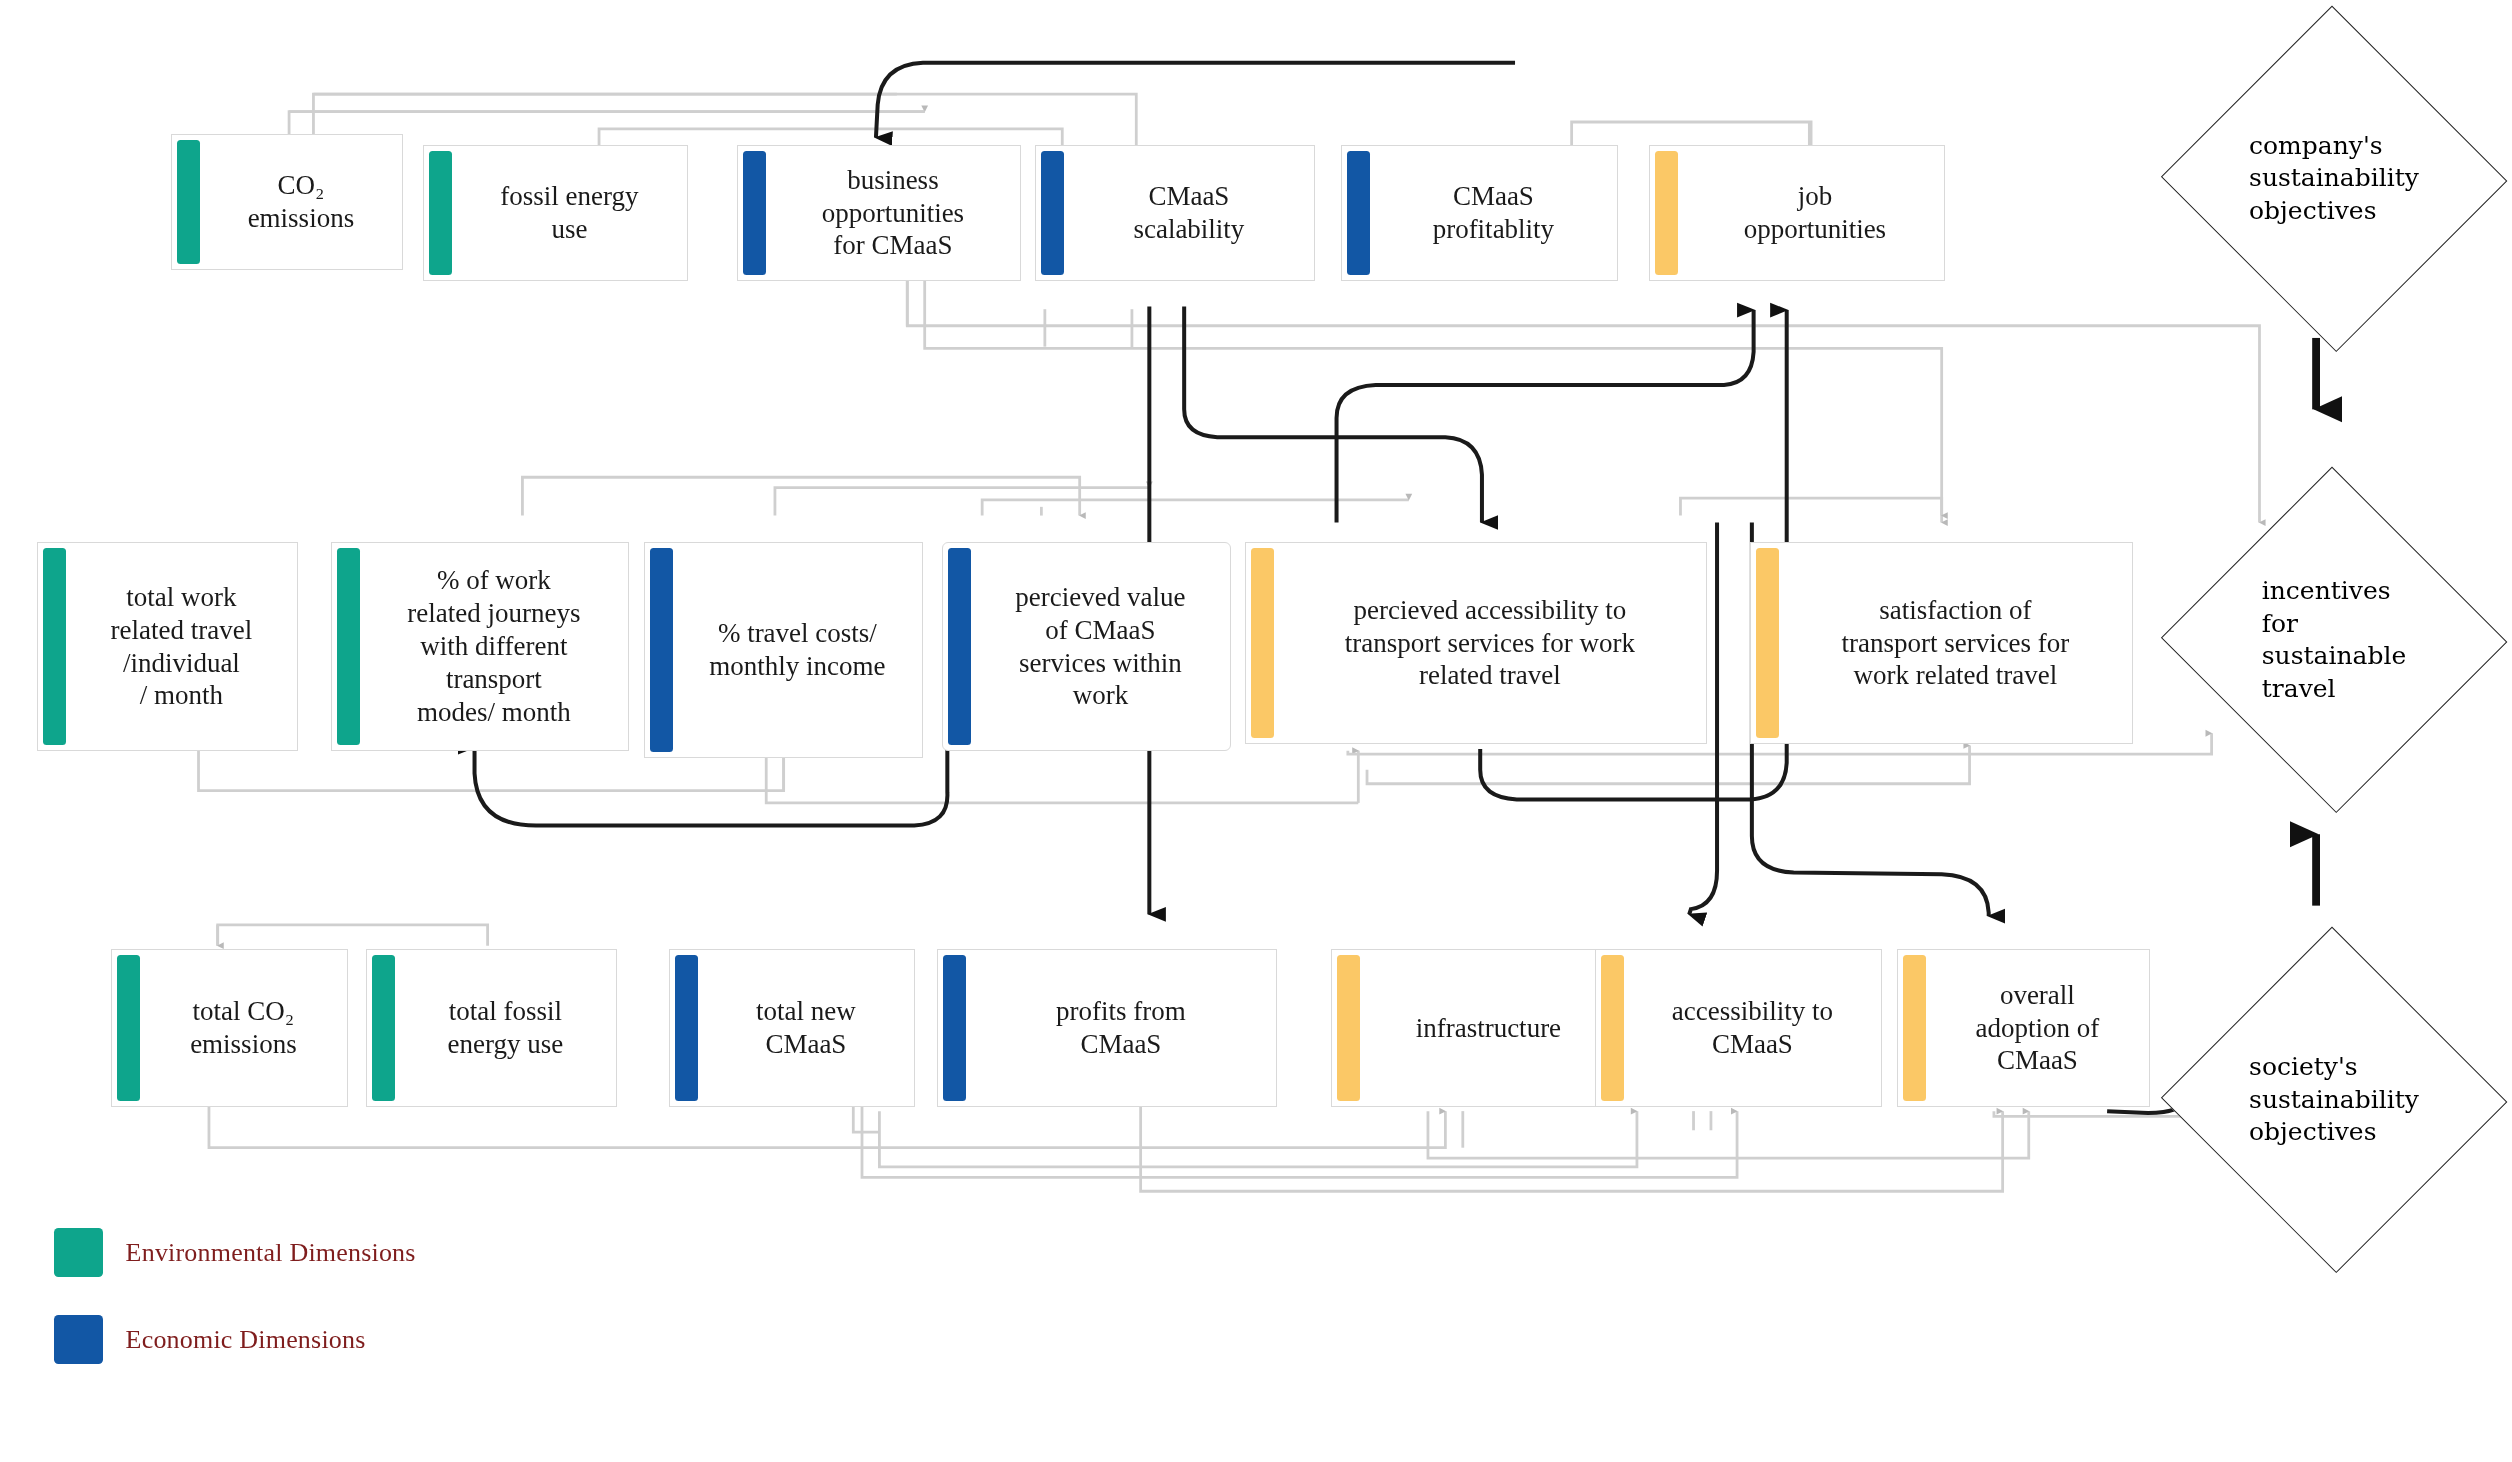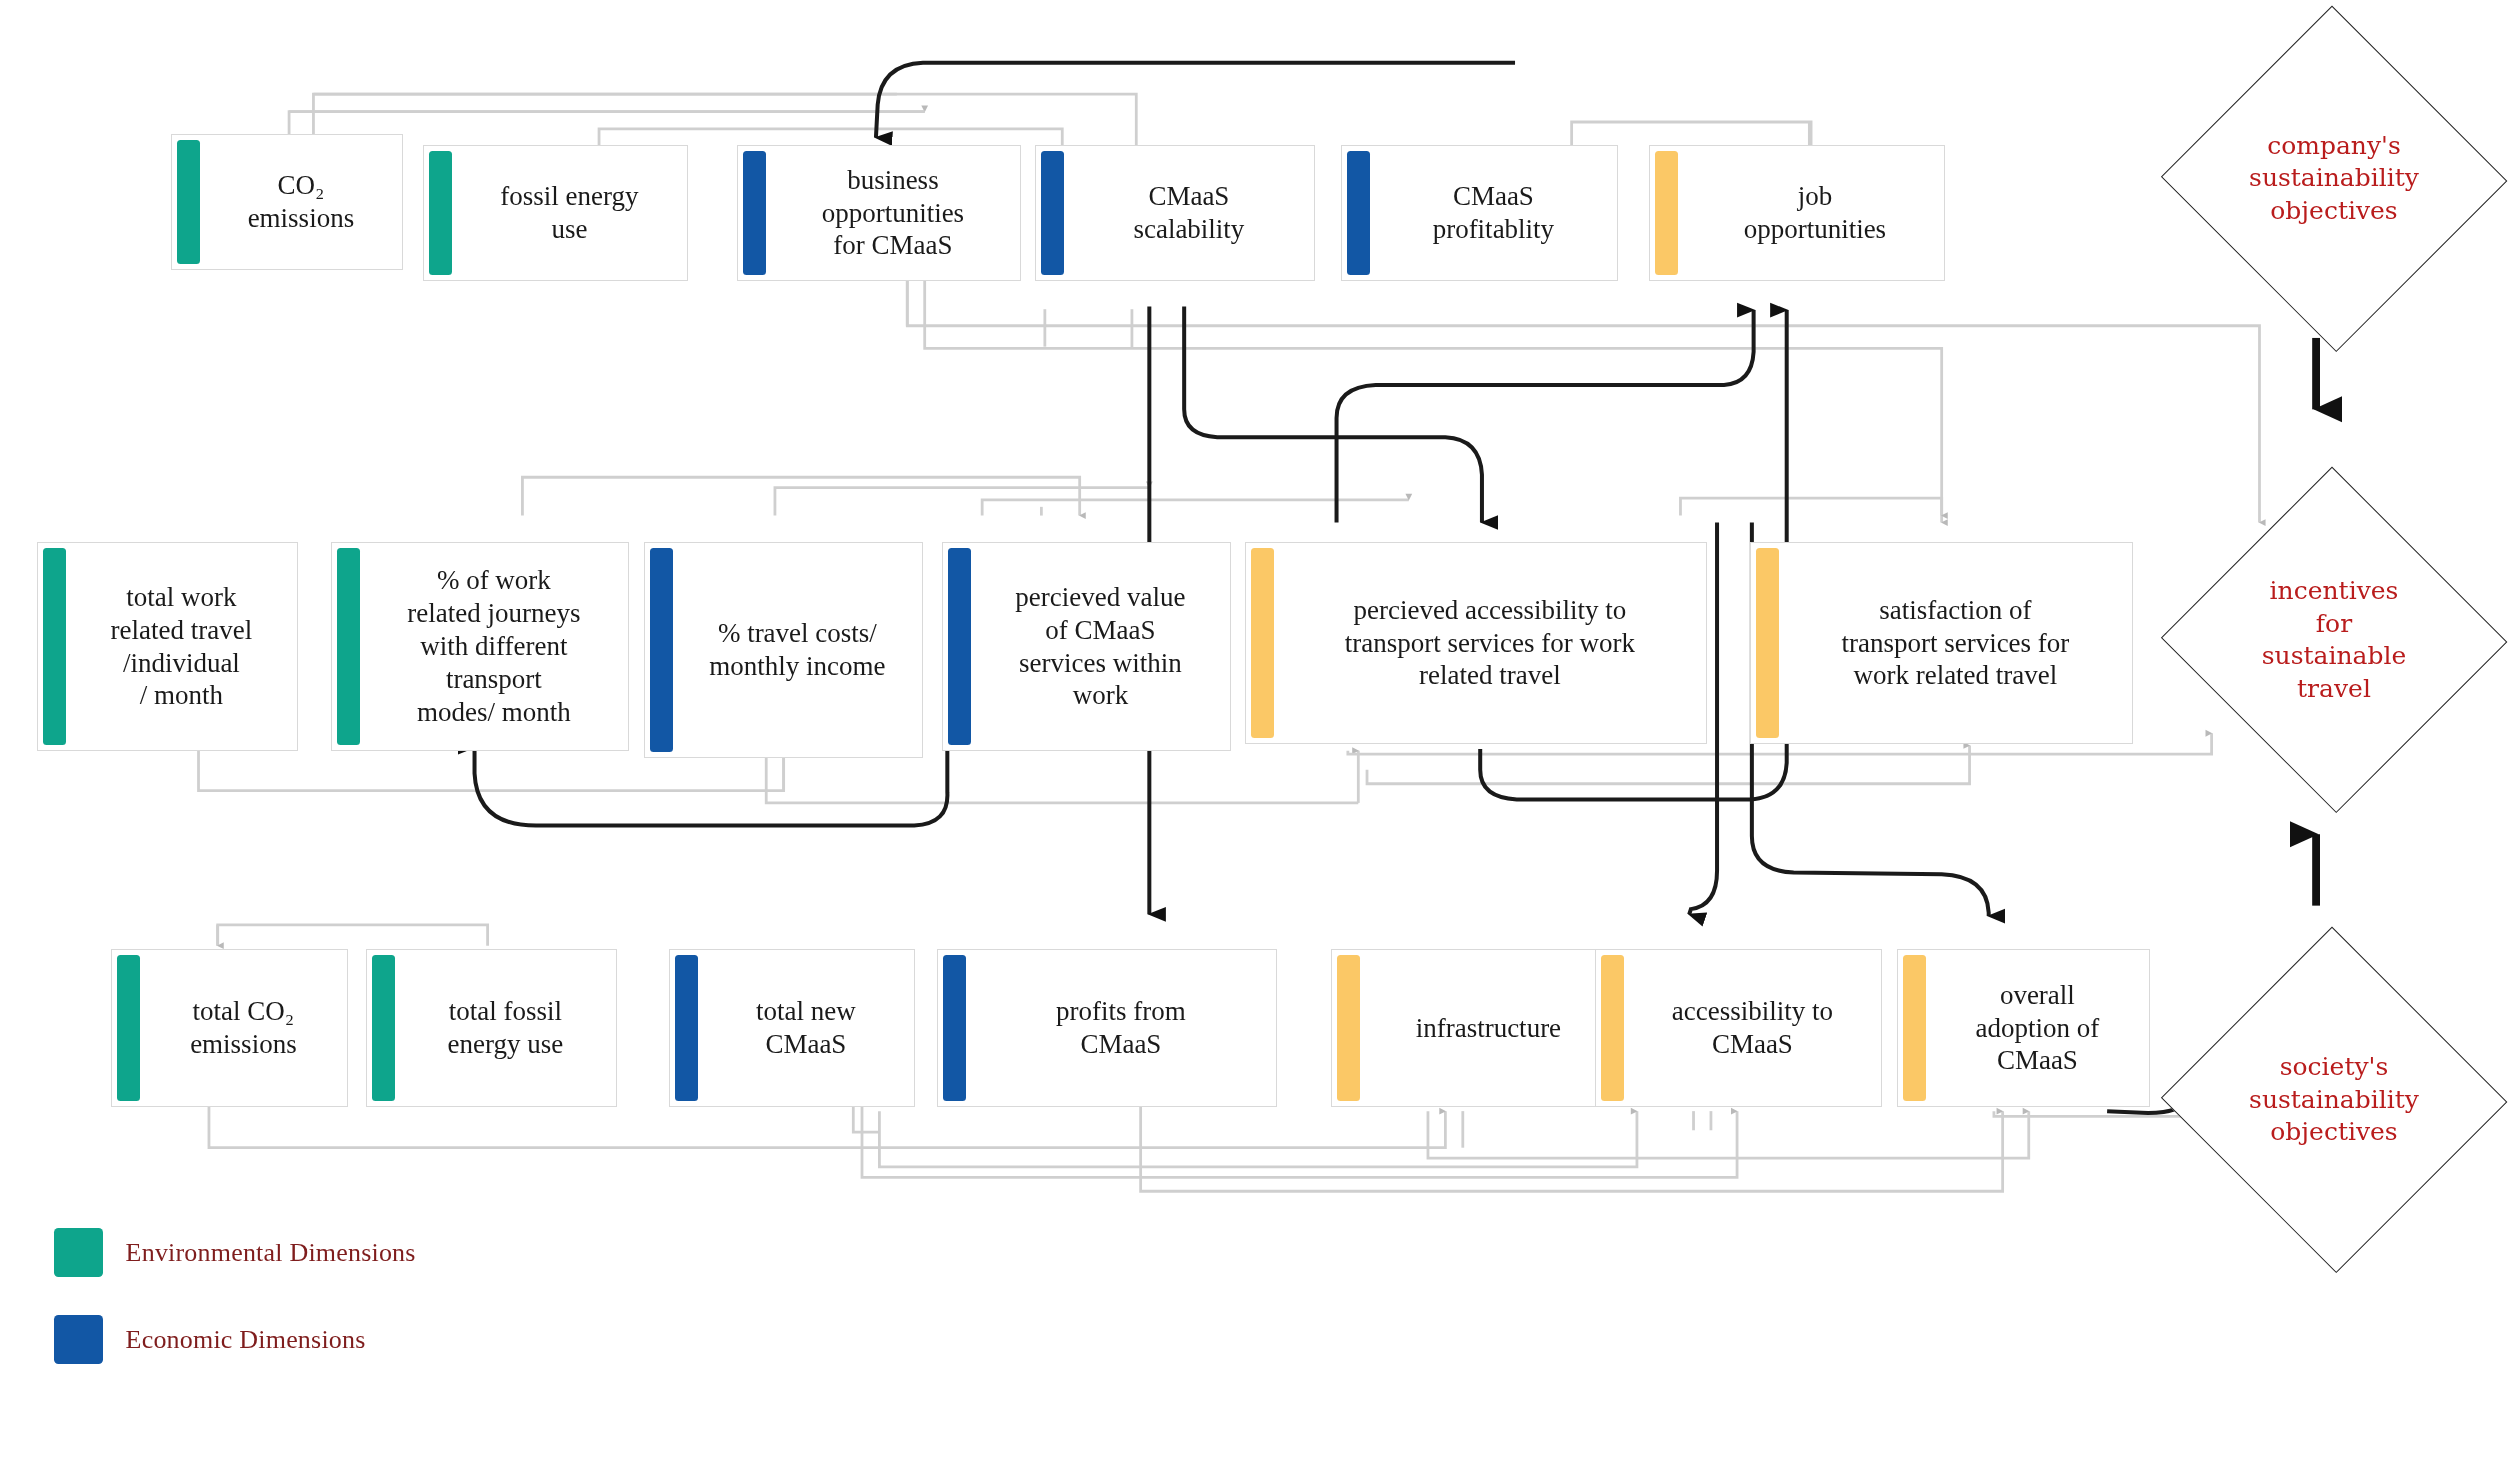--- a/index.html
+++ b/index.html
@@ -56,25 +56,24 @@
     left:50%;top:50%;
     width:70.7%;height:70.7%;
     transform:translate(-50%,-50%) rotate(45deg);
     border:1.7px solid #222222;
     background:#ffffff;
   }
   .diamond .dtext{
     position:absolute;
     left:0;top:0;width:100%;height:100%;
     display:flex;align-items:center;justify-content:center;
-    text-align:center;
     font-family:"DejaVu Serif", serif;
     font-size:25px;
     line-height:1.30;
-    color:#b91c1c;
+    color:#000000;
     white-space:pre-line;
   }
   
   #legend{position:absolute;left:54px;top:1228px;z-index:6;}
   .legend-row{display:flex;align-items:center;margin-bottom:38px;}
   .legend-chip{width:49px;height:49px;border-radius:4.4px;margin-right:22.6px;}
   .legend-label{
     font-family:"Liberation Serif", serif;
     font-size:26px;color:#7f1d1d;letter-spacing:0.2px;
   }
@@ -217,21 +216,21 @@
 transport
 modes/ month</div>
   </div>
 
   <div class="box eco" style="left:644px;top:542px;width:279px;height:216px;">
     <div class="swatch"></div>
     <div class="btext">% travel costs/
 monthly income</div>
   </div>
 
-  <div class="box eco" style="left:942px;top:542px;width:289px;height:209px;">
+  <div class="box eco" style="left:942px;top:542px;width:289px;height:209px;border-radius:6px;">
     <div class="swatch"></div>
     <div class="btext">percieved value
 of CMaaS
 services within
 work</div>
   </div>
 
   <div class="box soc" style="left:1245px;top:542px;width:462px;height:202px;">
     <div class="swatch"></div>
     <div class="btext">percieved accessibility to

